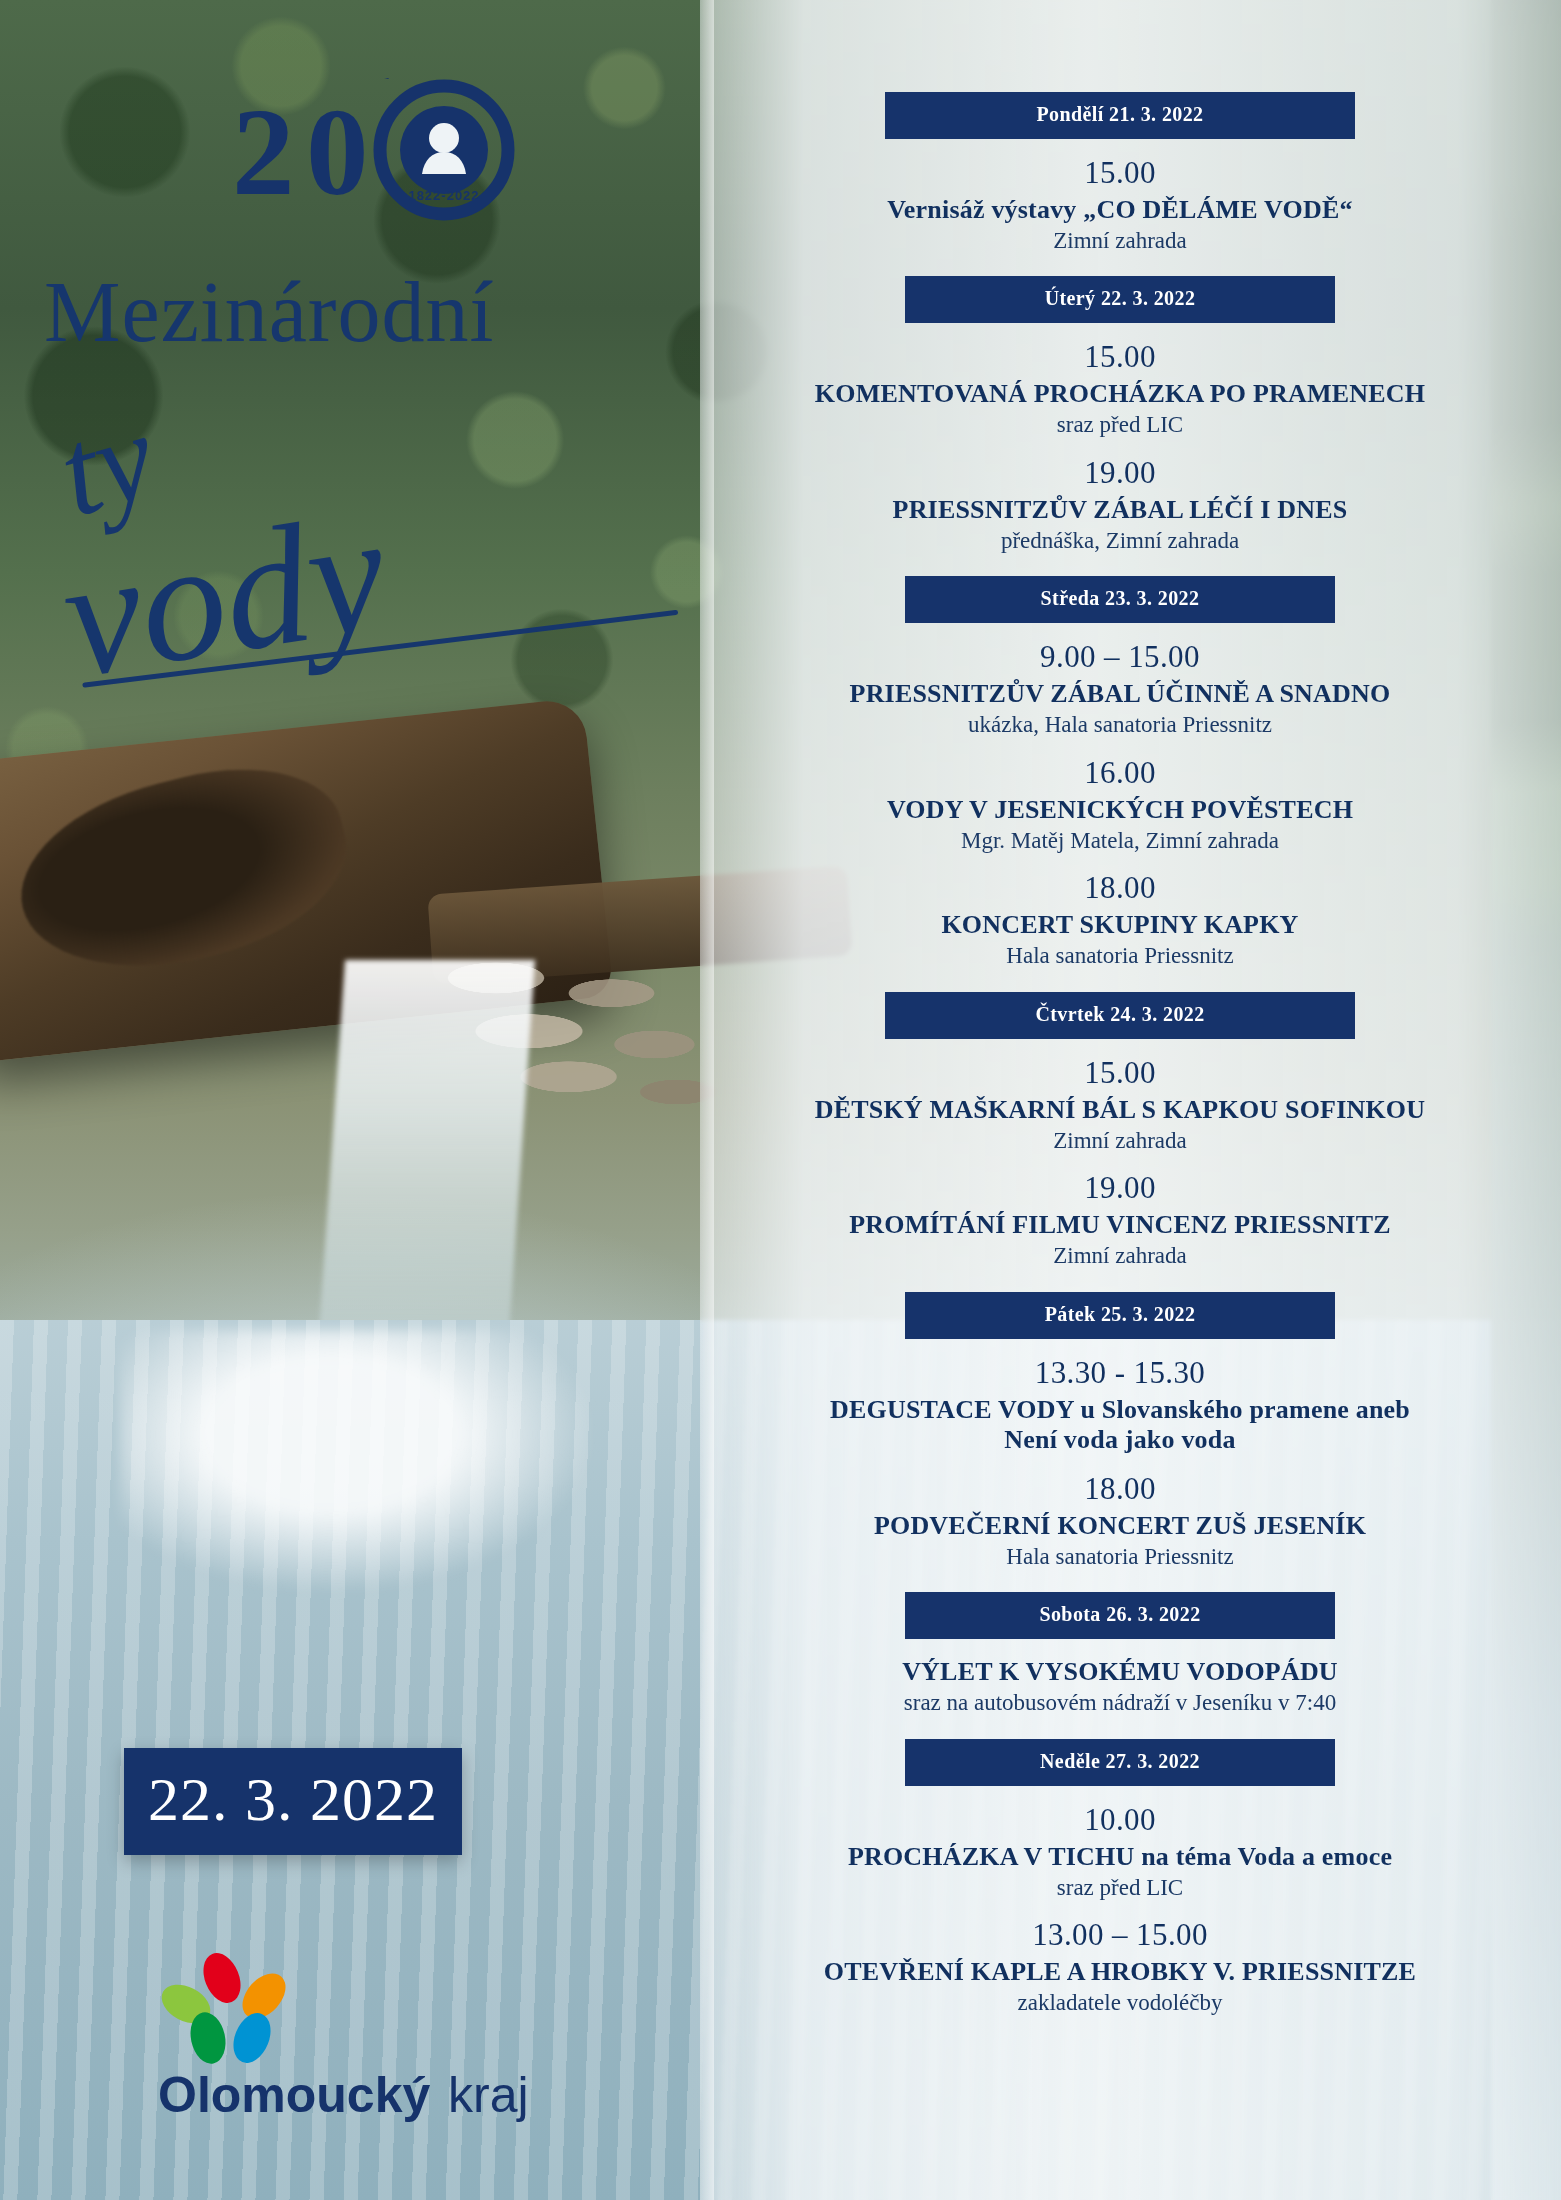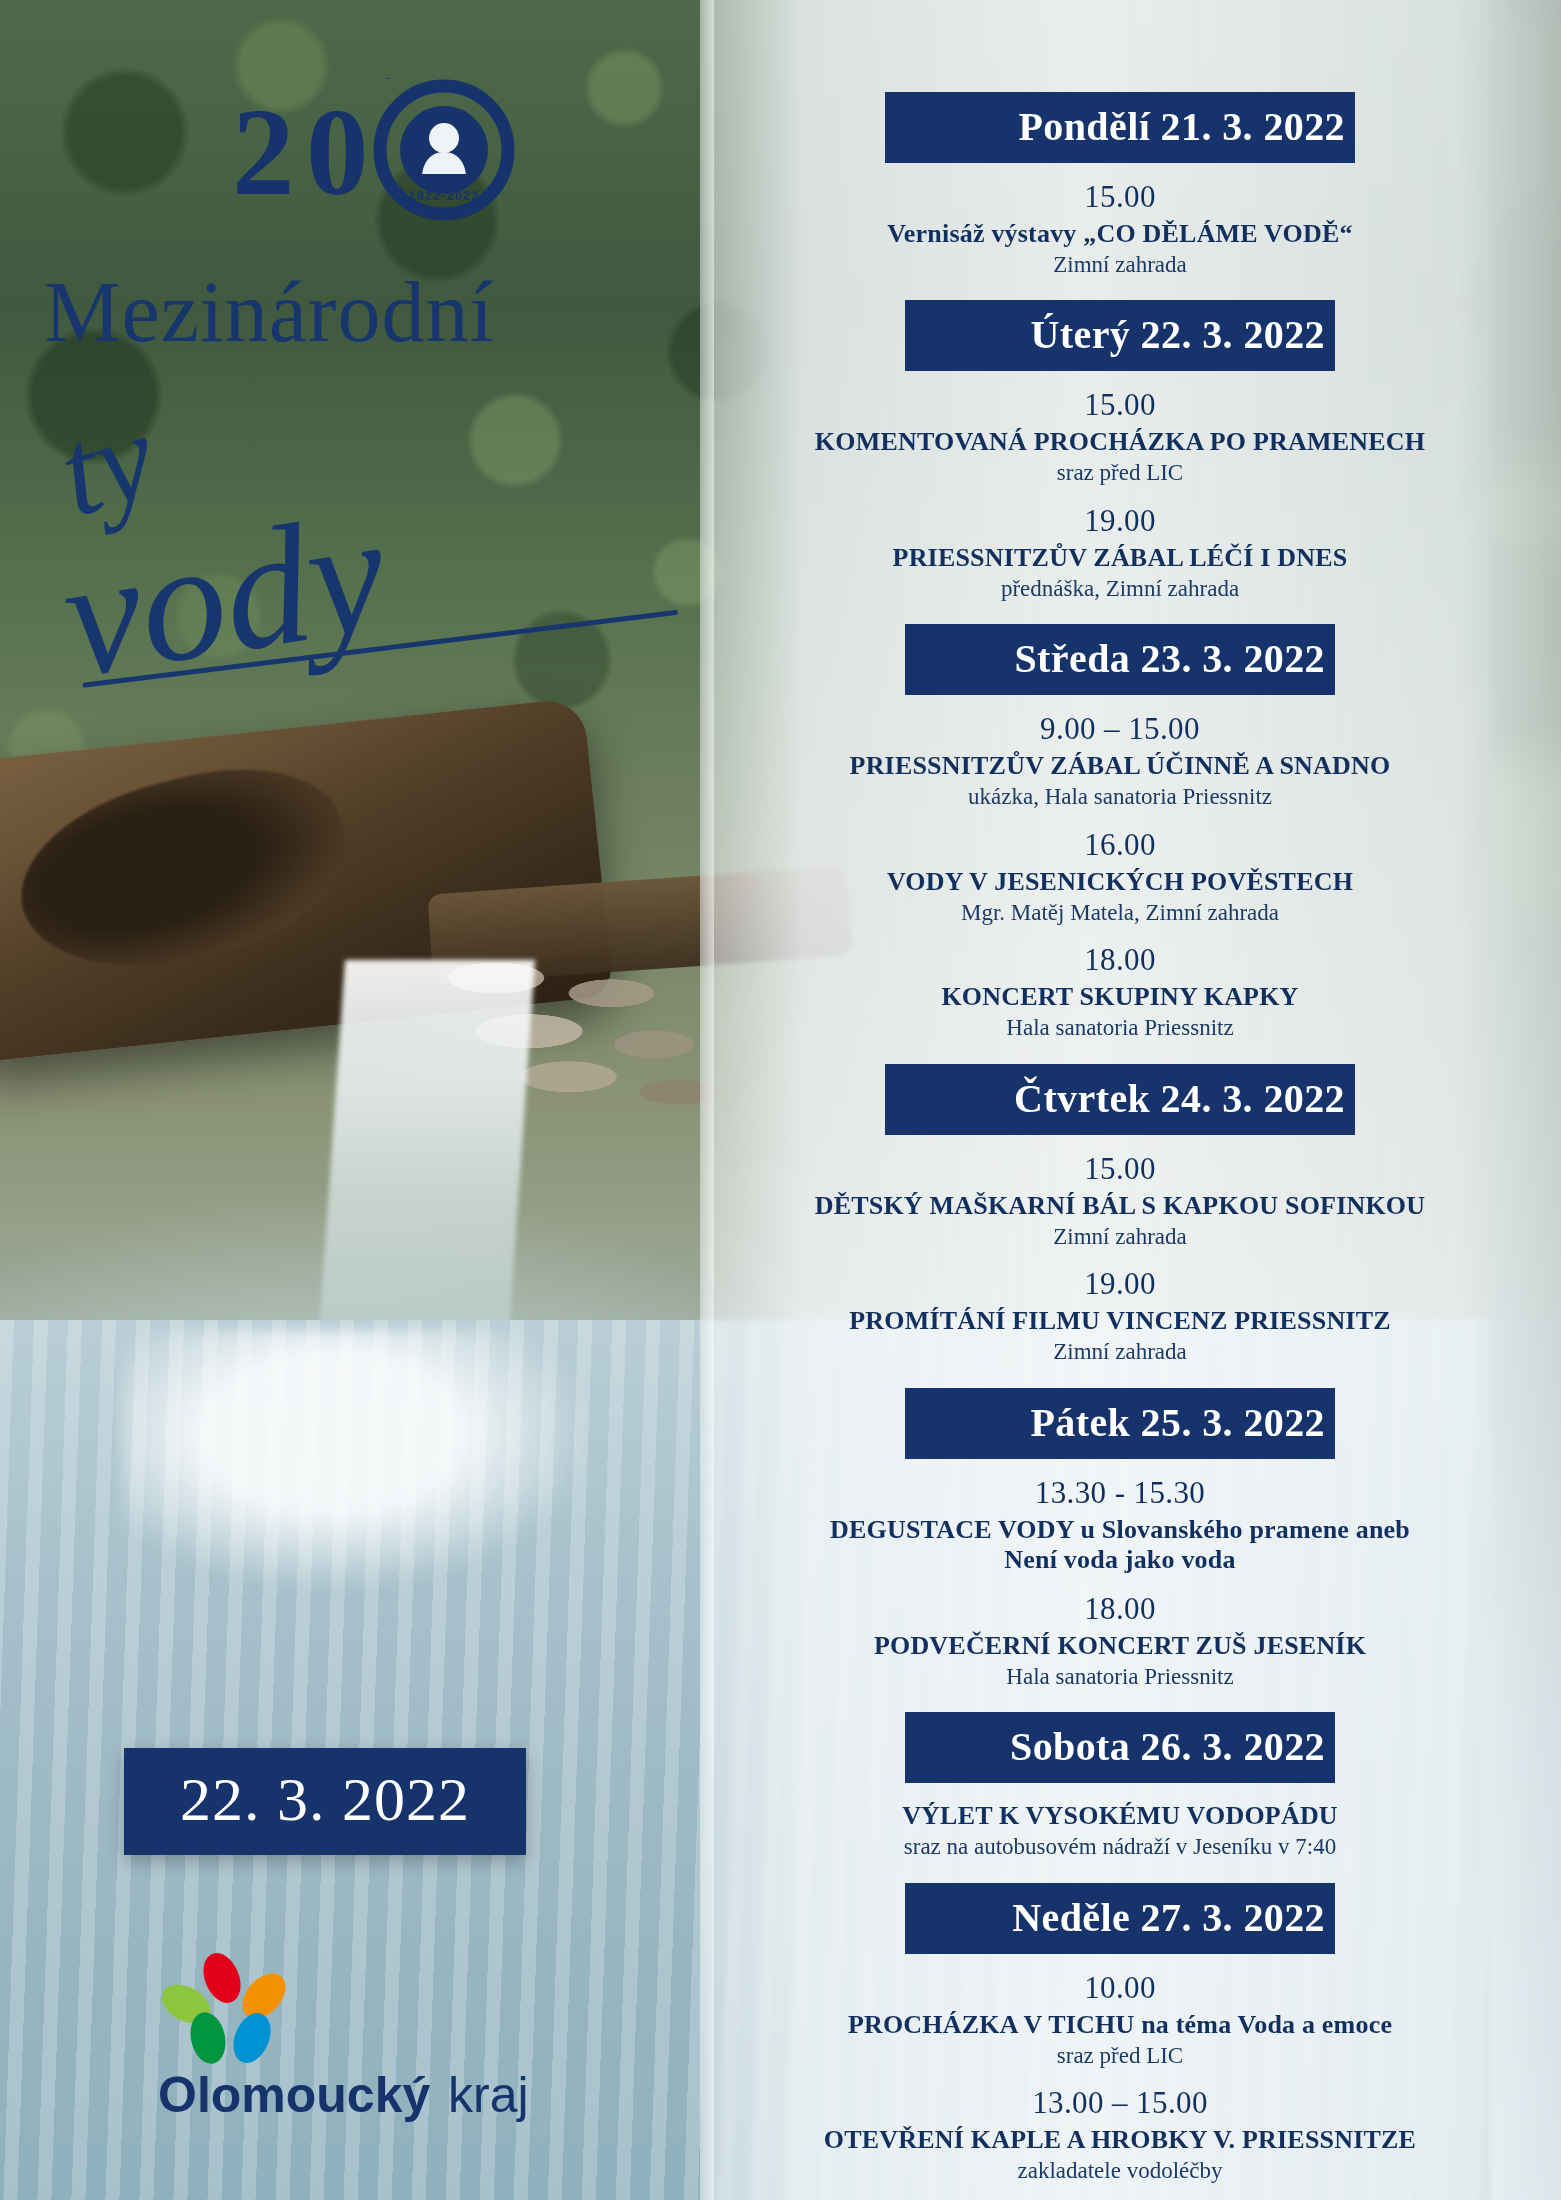--- a/index.html
+++ b/index.html
@@ -177,21 +177,21 @@
     content: "";
     position: absolute; left: 6px; bottom: 18px; width: 600px; height: 5px;
     background: #16366d;
     transform: rotate(2deg);
     border-radius: 4px;
   }
   .date-box {
     position: absolute; left: 124px; top: 1748px;
     background: #16336b;
     color: #ffffff;
-    padding: 16px 56px 20px;
+    padding: 16px 24px 20px;
     font-size: 62px;
     letter-spacing: 1px;
     box-shadow: 0 6px 16px rgba(0,0,0,.25);
   }
   .web {
     position: absolute; left: 132px; top: 1872px;
     color: #16336b;
     font-size: 56px;
     letter-spacing: .5px;
   }
@@ -199,27 +199,26 @@
 
   
   .prog {
     position: absolute; left: 810px; top: 92px; width: 620px;
     text-align: center;
     color: #11305f;
   }
   .day {
     background: #16336b;
     color: #fff;
-    font-size: 40px;
+    font-size: 20px;
     font-weight: bold;
     padding: 11px 10px 13px;
     margin: 0 auto;
     width: 430px;
     letter-spacing: .4px;
-    text-align: right;
   }
   .day.wide { width: 470px; }
   .time {
     font-size: 31px; font-weight: normal; color: #11305f;
     margin-top: 16px; letter-spacing: .4px;
   }
   .title {
     font-size: 26px; font-weight: bold; color: #11305f;
     margin-top: 4px; line-height: 1.15;
     letter-spacing: .2px;

